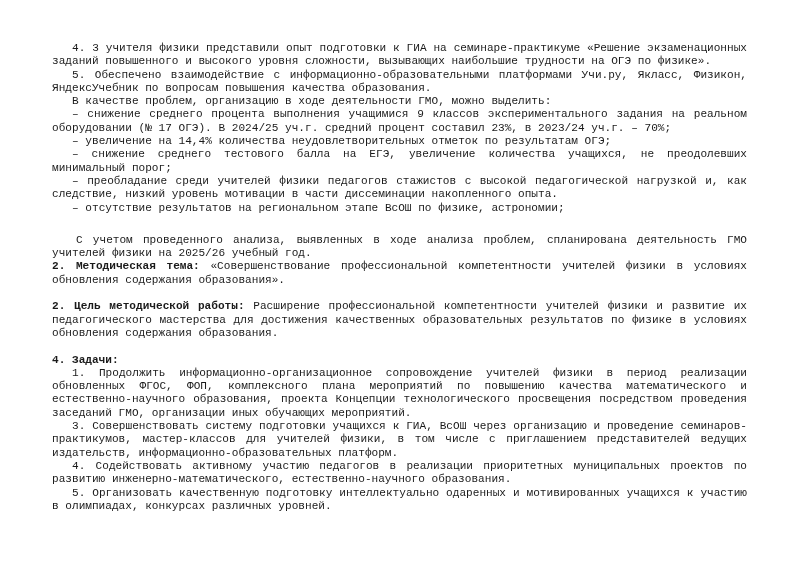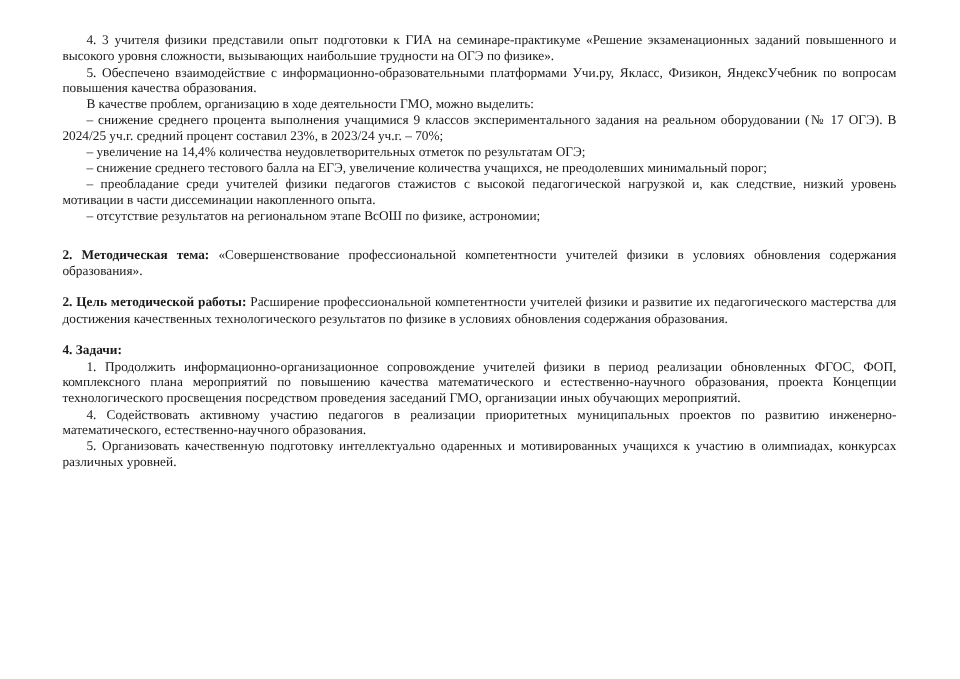--- a/index.html
+++ b/index.html
@@ -1,19 +1,19 @@
 <!DOCTYPE html>
 <html><head>
 <meta charset="utf-8">
 <style>
   html, body { margin: 0; padding: 0; background: #ffffff; }
   body { width: 800px; height: 566px; overflow: hidden; position: relative; }
   .page {
-    position: absolute; left: 52px; top: 28px; width: 695px;
-    font-family: Liberation Serif, serif; font-size: 11.1px; line-height: 13.3px;
+    position: absolute; left: 52px; top: 42px; width: 695px;
+    font-family: Liberation Mono, monospace; font-size: 11.1px; line-height: 13.3px;
     color: #1a1a1a;
   }
   p { margin: 0; text-align: justify; }
   .ind { text-indent: 20px; }
   .ind2 { text-indent: 24px; }
   .gap { height: 13.3px; }
   .gap-big { height: 19px; }
   b { font-weight: bold; }
 </style>
 </head>
@@ -22,21 +22,23 @@
 <div class="page">
   <p class="ind">4. 3 учителя физики представили опыт подготовки к ГИА на семинаре-практикуме «Решение экзаменационных заданий повышенного и высокого уровня сложности, вызывающих наибольшие трудности на ОГЭ по физике».</p>
   <p class="ind">5. Обеспечено взаимодействие с информационно-образовательными платформами Учи.ру, Якласс, Физикон, ЯндексУчебник по вопросам повышения качества образования.</p>
   <p class="ind">В качестве проблем, организацию в ходе деятельности ГМО, можно выделить:</p>
   <p class="ind">– снижение среднего процента выполнения учащимися 9 классов экспериментального задания на реальном оборудовании (№ 17 ОГЭ). В 2024/25 уч.г. средний процент составил 23%, в 2023/24 уч.г. – 70%;</p>
   <p class="ind">– увеличение на 14,4% количества неудовлетворительных отметок по результатам ОГЭ;</p>
   <p class="ind">– снижение среднего тестового балла на ЕГЭ, увеличение количества учащихся, не преодолевших минимальный порог;</p>
   <p class="ind">– преобладание среди учителей физики педагогов стажистов с высокой педагогической нагрузкой и, как следствие, низкий уровень мотивации в части диссеминации накопленного опыта.</p>
   <p class="ind">– отсутствие результатов на региональном этапе ВсОШ по физике, астрономии;</p>
   <div class="gap-big"></div>
+  <p class="ind2">С учетом проведенного анализа, выявленных в ходе анализа проблем, спланирована деятельность ГМО учителей физики на 2025/26 учебный год.</p>
   <p><b>2. Методическая тема:</b> <span>«Совершенствование профессиональной компетентности учителей физики в условиях обновления содержания образования».</span></p>
   <div class="gap"></div>
-  <p><b>2. Цель методической работы:</b> <span>Расширение профессиональной компетентности учителей физики и развитие их педагогического мастерства для достижения качественных технологического результатов по физике в условиях обновления содержания образования.</span></p>
+  <p><b>2. Цель методической работы:</b> <span>Расширение профессиональной компетентности учителей физики и развитие их педагогического мастерства для достижения качественных образовательных результатов по физике в условиях обновления содержания образования.</span></p>
   <div class="gap"></div>
   <p><b>4. Задачи:</b></p>
   <p class="ind">1. Продолжить информационно-организационное сопровождение учителей физики в период реализации обновленных ФГОС, ФОП, комплексного плана мероприятий по повышению качества математического и естественно-научного образования, проекта Концепции технологического просвещения посредством проведения заседаний ГМО, организации иных обучающих мероприятий.</p>
+  <p class="ind">3. Совершенствовать систему подготовки учащихся к ГИА, ВсОШ через организацию и проведение семинаров-практикумов, мастер-классов для учителей физики, в том числе с приглашением представителей ведущих издательств, информационно-образовательных платформ.</p>
   <p class="ind">4. Содействовать активному участию педагогов в реализации приоритетных муниципальных проектов по развитию инженерно-математического, естественно-научного образования.</p>
   <p class="ind">5. Организовать качественную подготовку интеллектуально одаренных и мотивированных учащихся к участию в олимпиадах, конкурсах различных уровней.</p>
 </div>
 
 </body></html>

